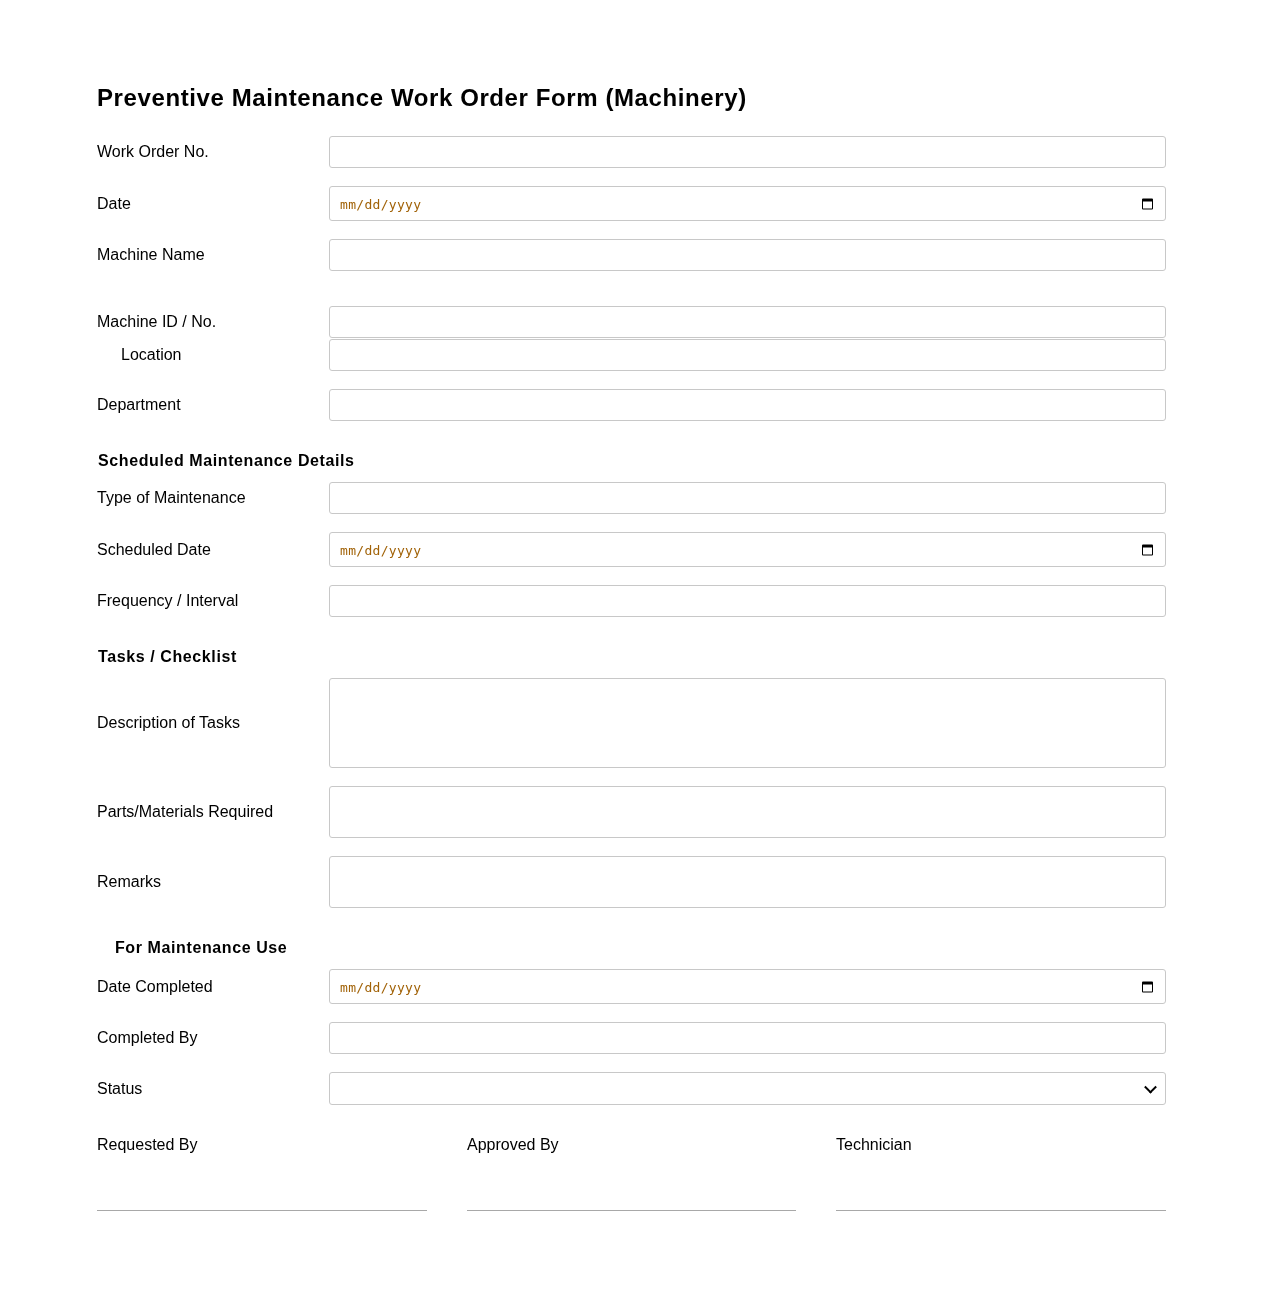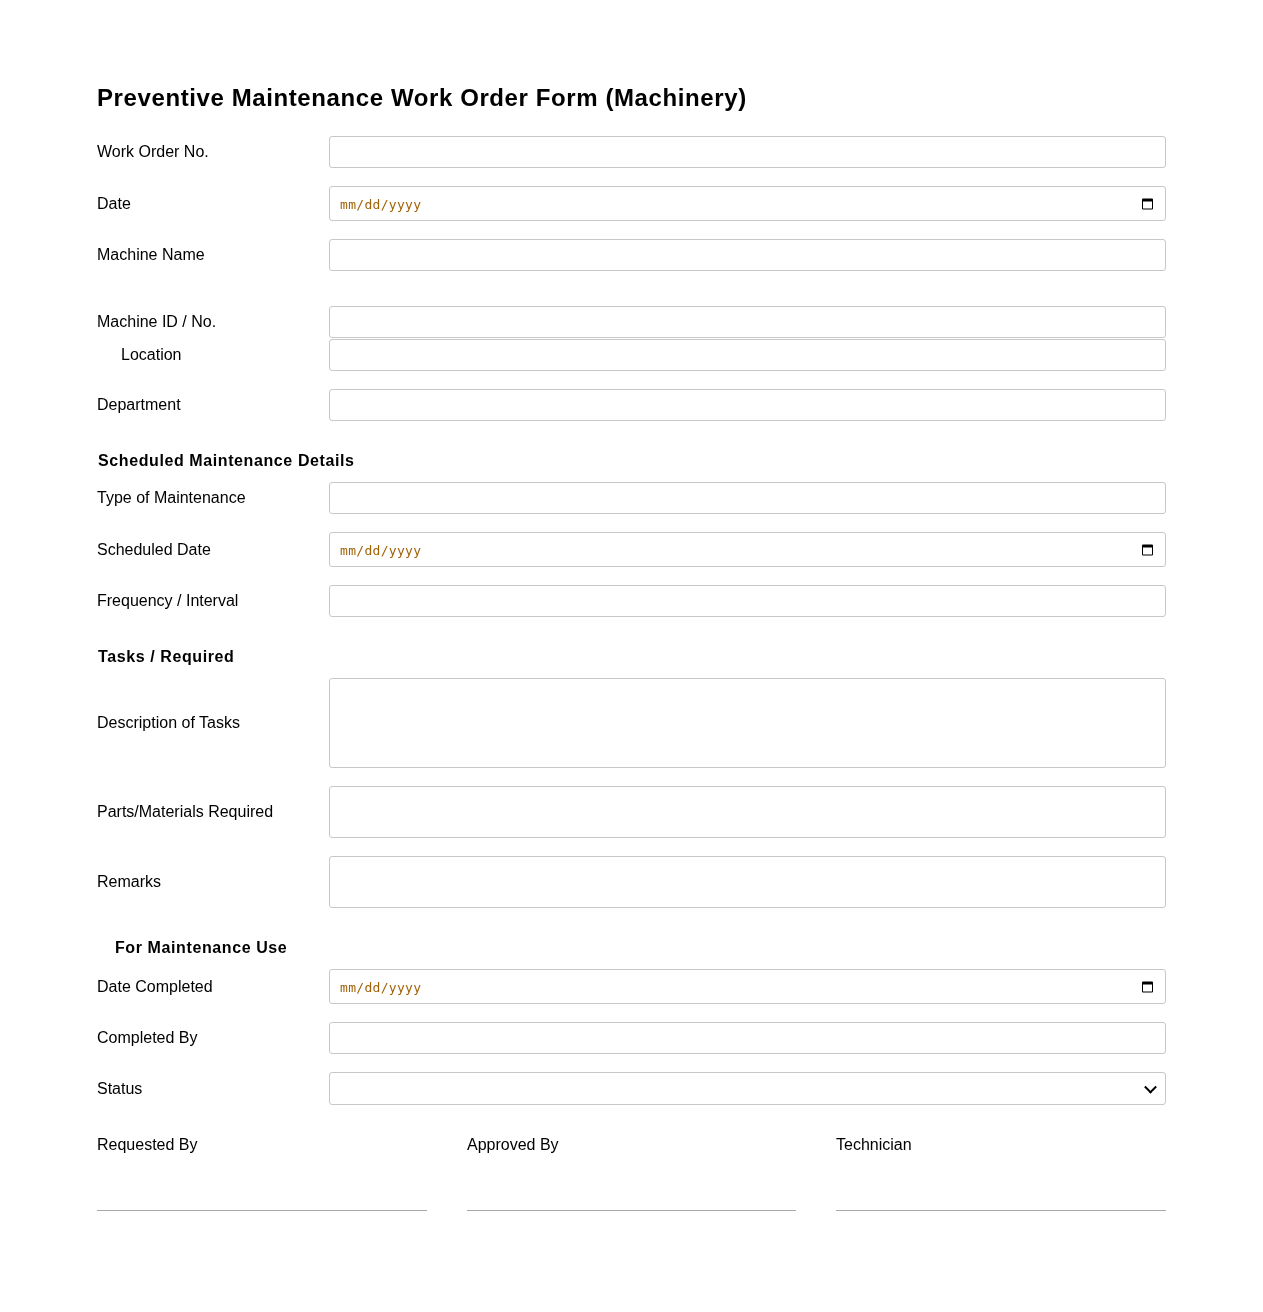--- a/index.html
+++ b/index.html
@@ -69,21 +69,21 @@
       <span class="date-txt">mm/dd/yyyy</span>
       <span class="cal"></span>
     </div>
   </div>
 
   <div class="row" style="top:585px;height:32px;">
     <span class="lbl" style="top:7px;">Frequency / Interval</span>
     <div class="fld" style="top:0;height:32px;"></div>
   </div>
 
-  <h2 class="sec" style="top:648px;">Tasks / Required</h2>
+  <h2 class="sec" style="top:648px;">Tasks / Checklist</h2>
 
   <div class="row" style="top:678px;height:90px;">
     <span class="lbl" style="top:36px;">Description of Tasks</span>
     <div class="fld" style="top:0;height:90px;"></div>
   </div>
 
   <div class="row" style="top:786px;height:52px;">
     <span class="lbl" style="top:17px;">Parts/Materials Required</span>
     <div class="fld" style="top:0;height:52px;"></div>
   </div>

